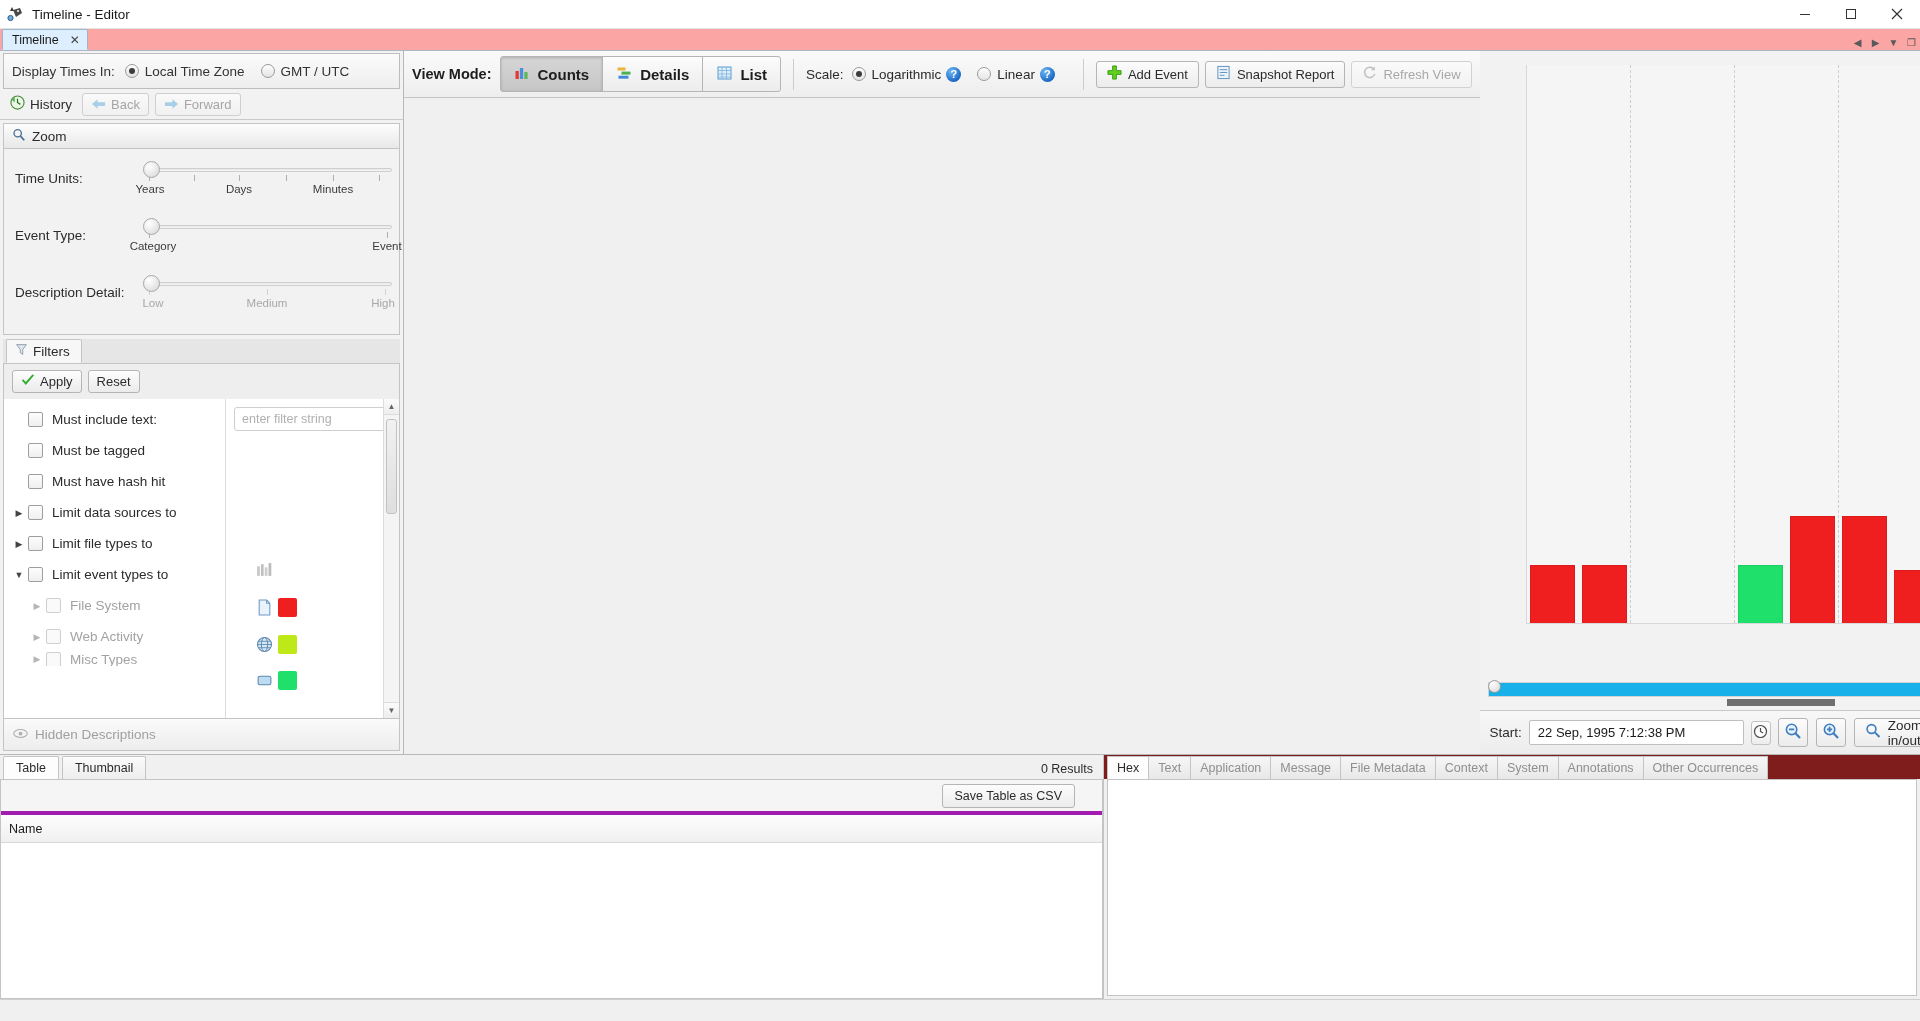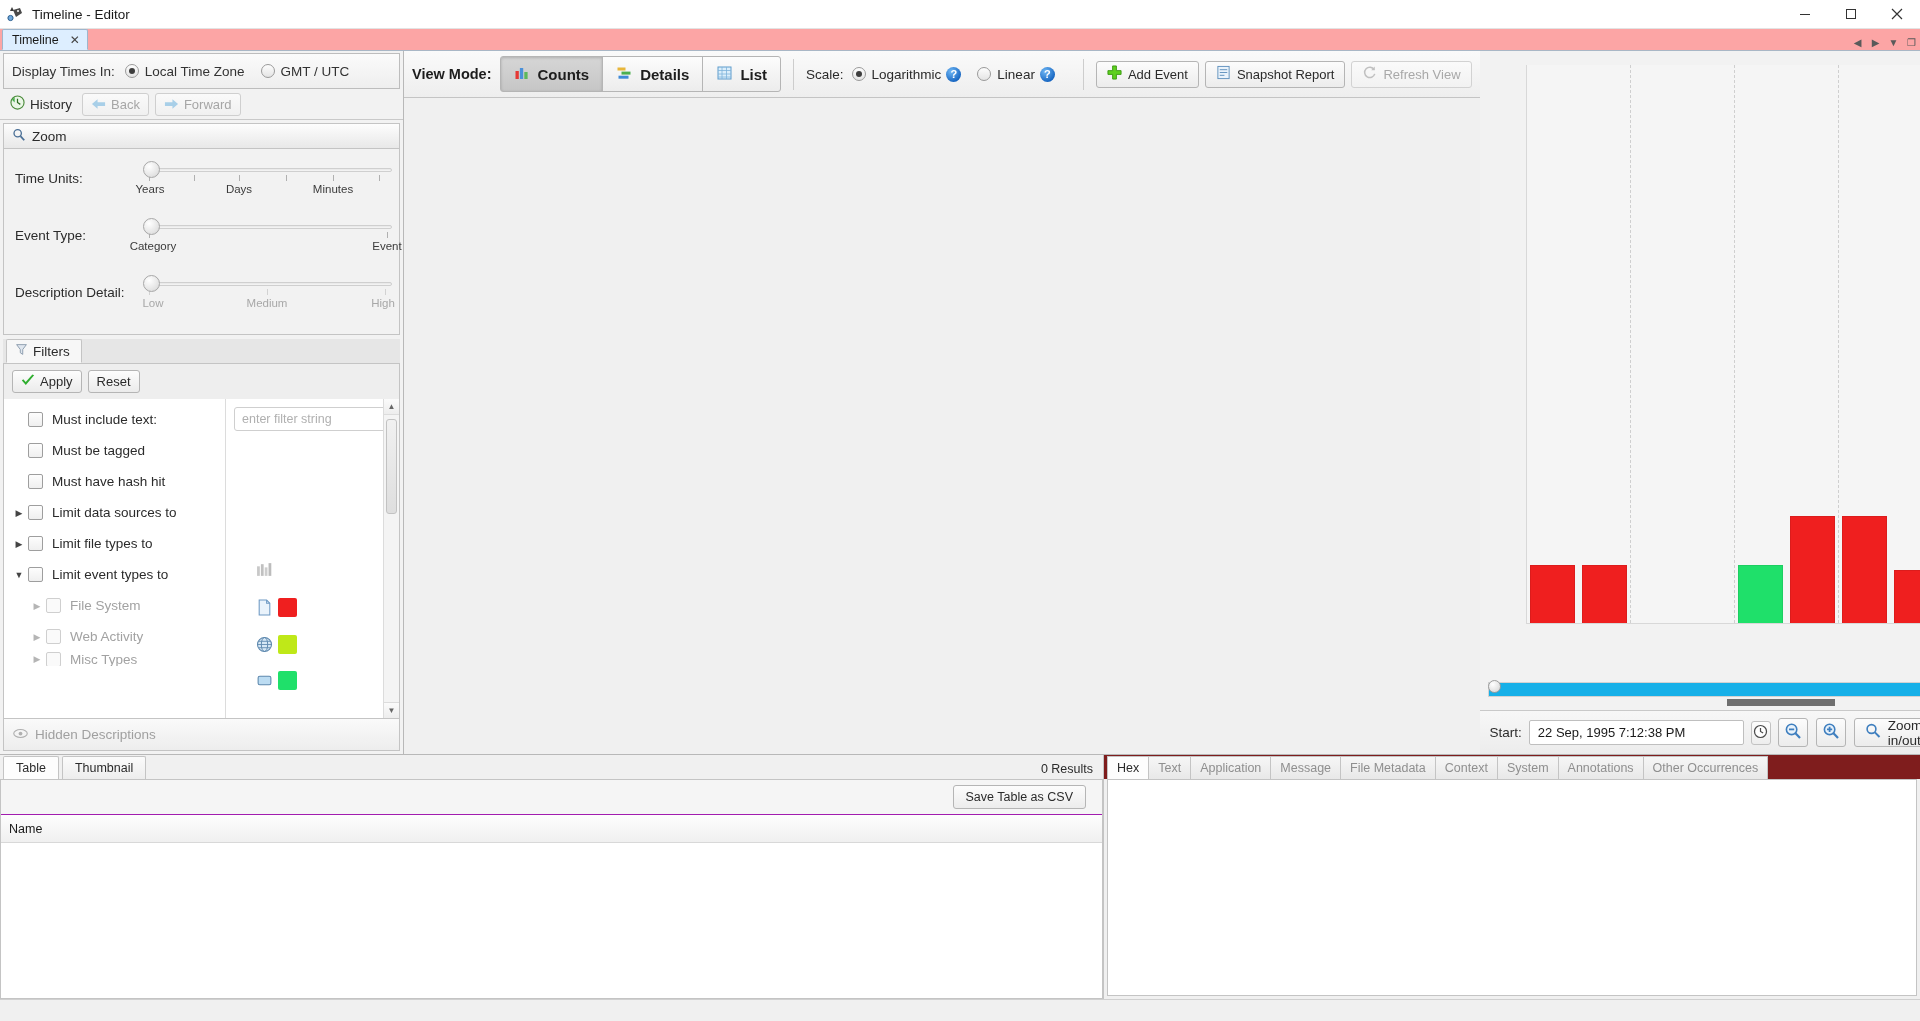--- a/index.html
+++ b/index.html
@@ -133,21 +133,21 @@
   .footmid { margin:0 auto; display:flex; align-items:center; gap:8px; }
 
   
   .bottomarea { height:245px; flex:none; display:flex; background:#f0f0f0; border-top:1px solid #b8b8b8; }
   .btleft { width:1104px; flex:none; display:flex; flex-direction:column; background:#f0f0f0; border-right:1px solid #c4c4c4; }
   .bt-tabrow { height:24px; display:flex; align-items:flex-end; background:#f0f0f0; position:relative; }
   .bt-tab { height:23px; border:1px solid #c4c4c4; border-bottom:none; background:linear-gradient(#fbfbfb,#ededed); display:flex; align-items:center; padding:0 12px; font-size:12.5px; color:#2b2b2b; margin-left:3px; border-radius:2px 2px 0 0; }
   .bt-tab.sel { background:#fdfdfd; }
   .results-count { position:absolute; right:10px; bottom:3px; font-size:12.5px; color:#2b2b2b; }
   .bt-body { flex:1; background:#fff; border:1px solid #c4c4c4; margin:0 0 0 0; display:flex; flex-direction:column; min-height:0; }
-  .csvrow { height:35px; display:flex; align-items:center; justify-content:flex-end; padding-right:16px; background:#f5f5f5; border-bottom:1px solid #a21caf; }
+  .csvrow { height:35px; display:flex; align-items:center; justify-content:flex-end; padding-right:27px; background:#f5f5f5; border-bottom:4px solid #a21caf; }
   .csvbtn { height:24px; border:1px solid #b5b5b5; background:linear-gradient(#fcfcfc,#ececec); border-radius:3px; display:flex; align-items:center; padding:0 12px; font-size:12.5px; }
   .colhead { height:28px; display:flex; align-items:center; padding-left:8px; font-size:12.5px; color:#1a1a1a; background:linear-gradient(#fdfdfd,#f0f0f0); border-bottom:1px solid #d8d8d8; }
   .btright { flex:1; display:flex; flex-direction:column; min-width:0; }
   .btr-tabrow { height:24px; display:flex; align-items:flex-end; background:#7f1d1d; overflow:hidden; }
   .btr-tab { height:23px; border:1px solid #c4c4c4; border-bottom:none; background:linear-gradient(#f6f6f6,#e8e8e8); display:flex; align-items:center; padding:0 9px; font-size:12.5px; color:#8f8f8f; margin-left:-1px; }
   .btr-tab:first-child { margin-left:3px; }
   .btr-tab.sel { background:#fdfdfd; color:#2b2b2b; }
   .btr-body { flex:1; background:#fff; border:1px solid #c4c4c4; margin:0 3px 3px 3px; min-height:0; }
 
   .statusbar { height:22px; background:#f0f0f0; border-top:1px solid #d0d0d0; flex:none; }

